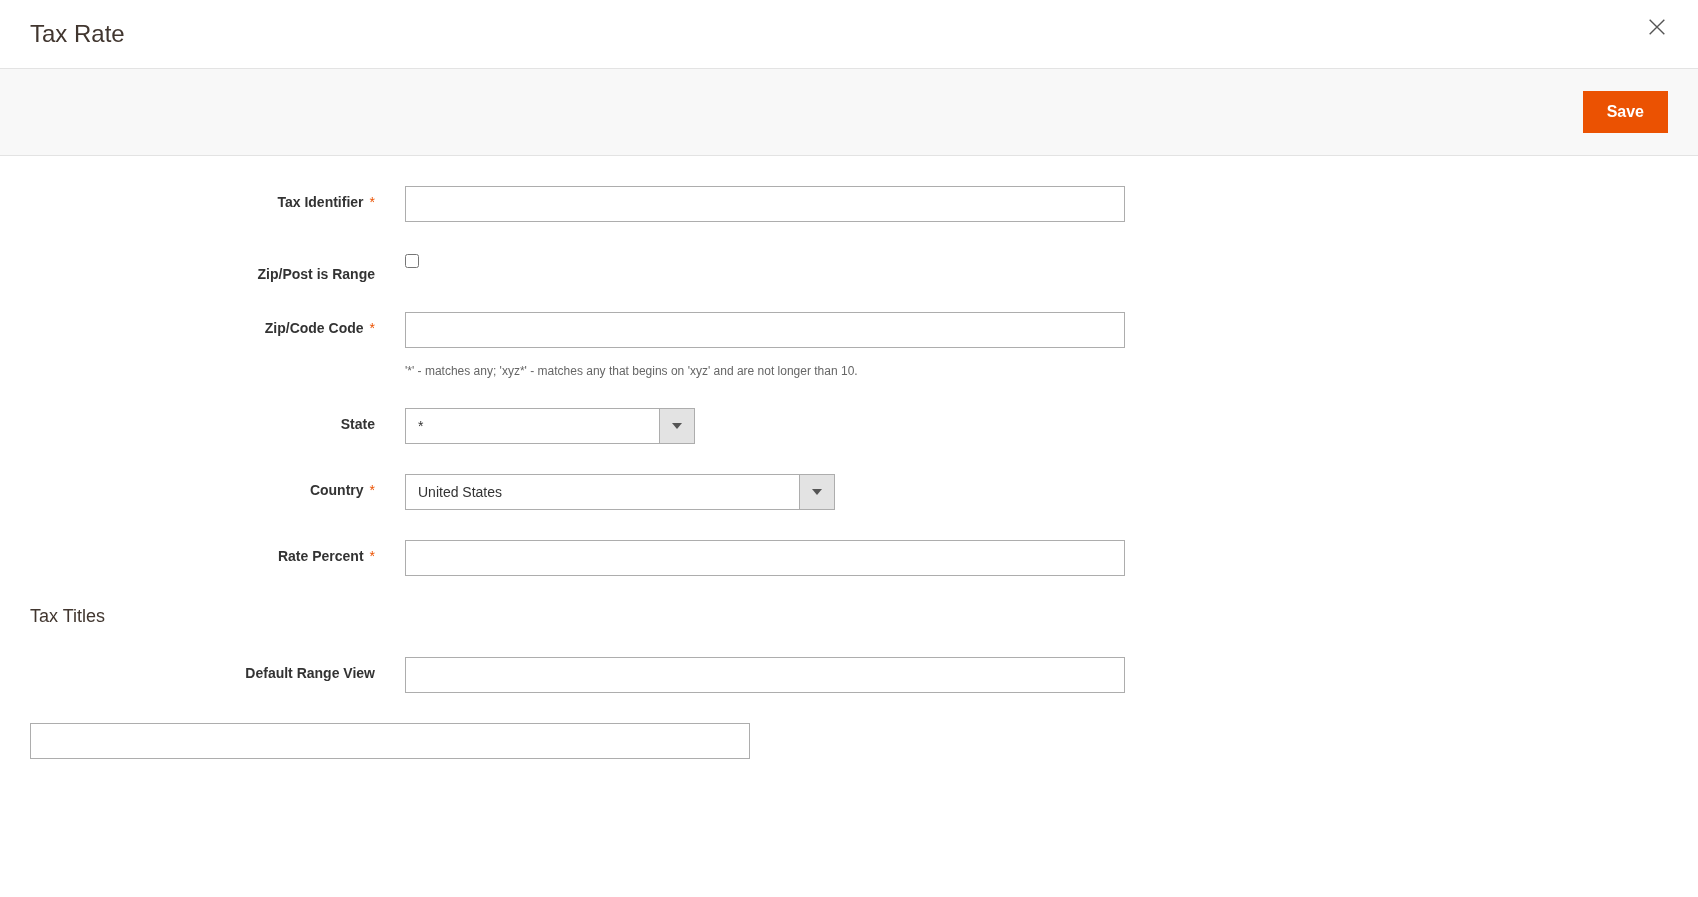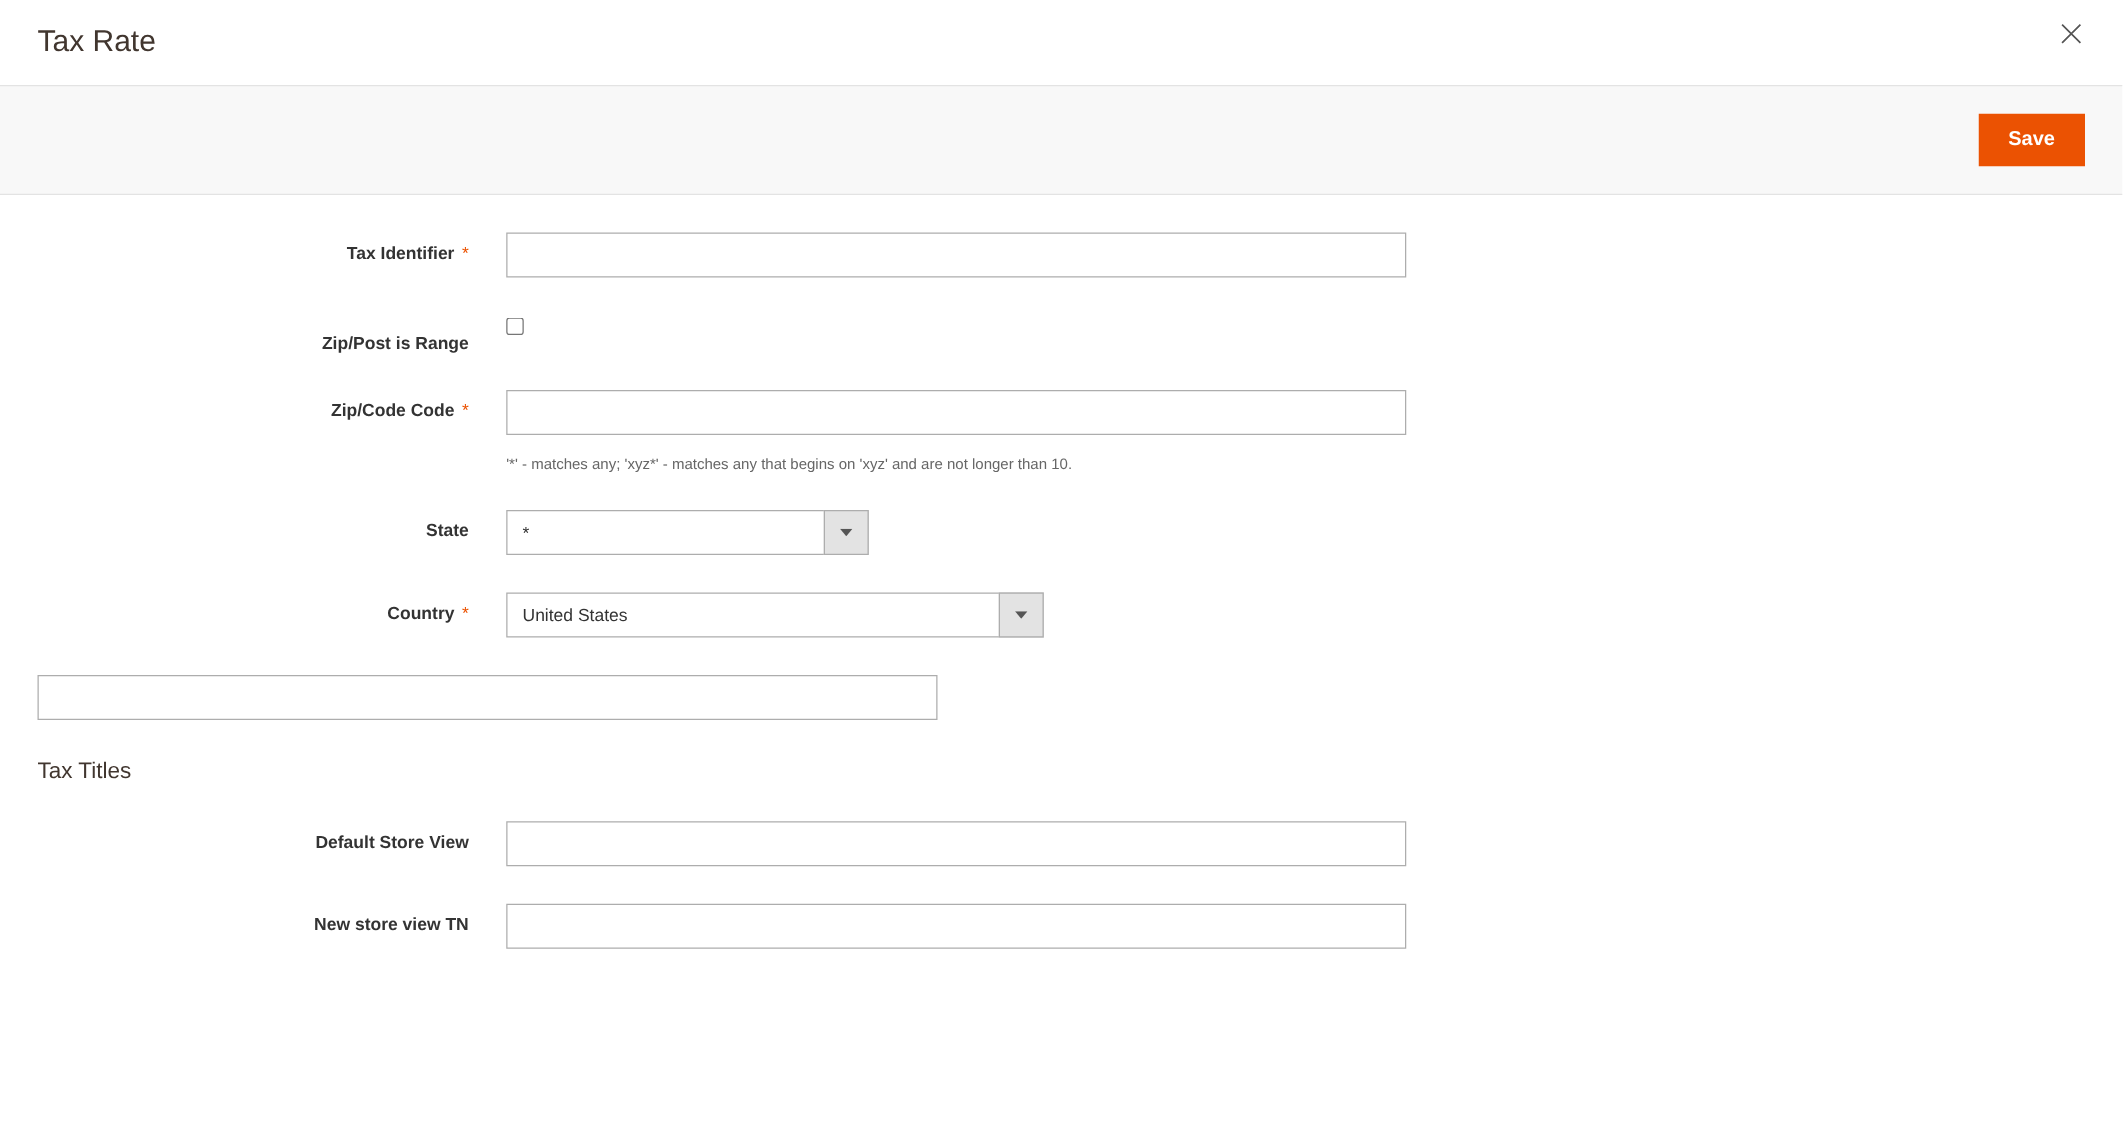--- a/index.html
+++ b/index.html
@@ -281,39 +281,39 @@
           <span class="select-arrow">
             <svg viewBox="0 0 10 6">
                 <path d="M0 0 L5 6 L10 0 Z" fill="#555"></path>
               </svg>
           </span>
         </div>
       </div>
     </div>
 
     <div class="form-row">
+      <label class="form-label">
+        <span>Rate Percent</span><span class="required-mark">*</span>
+      </label>
       <div class="form-control">
         <input type="text" class="text-input" value="" style="">
       </div>
     </div>
 
     <h2 class="section-heading">Tax Titles</h2>
 
     <div class="form-row">
       <label class="form-label">
-        <span>Default Store View</span>
-      </label>
-      <div class="form-control">
-        <input type="text" class="text-input" value="" style="">
-      </div>
-    </div>
-
-    <div class="form-row">
-      <label class="form-label">
-        <span>New store view TN</span>
-      </label>
+        <span>Default Range View</span>
+      </label>
+      <div class="form-control">
+        <input type="text" class="text-input" value="" style="">
+      </div>
+    </div>
+
+    <div class="form-row">
       <div class="form-control">
         <input type="text" class="text-input" value="" style="">
       </div>
     </div>
 
   </div>
 </div>
 
 </body></html>

